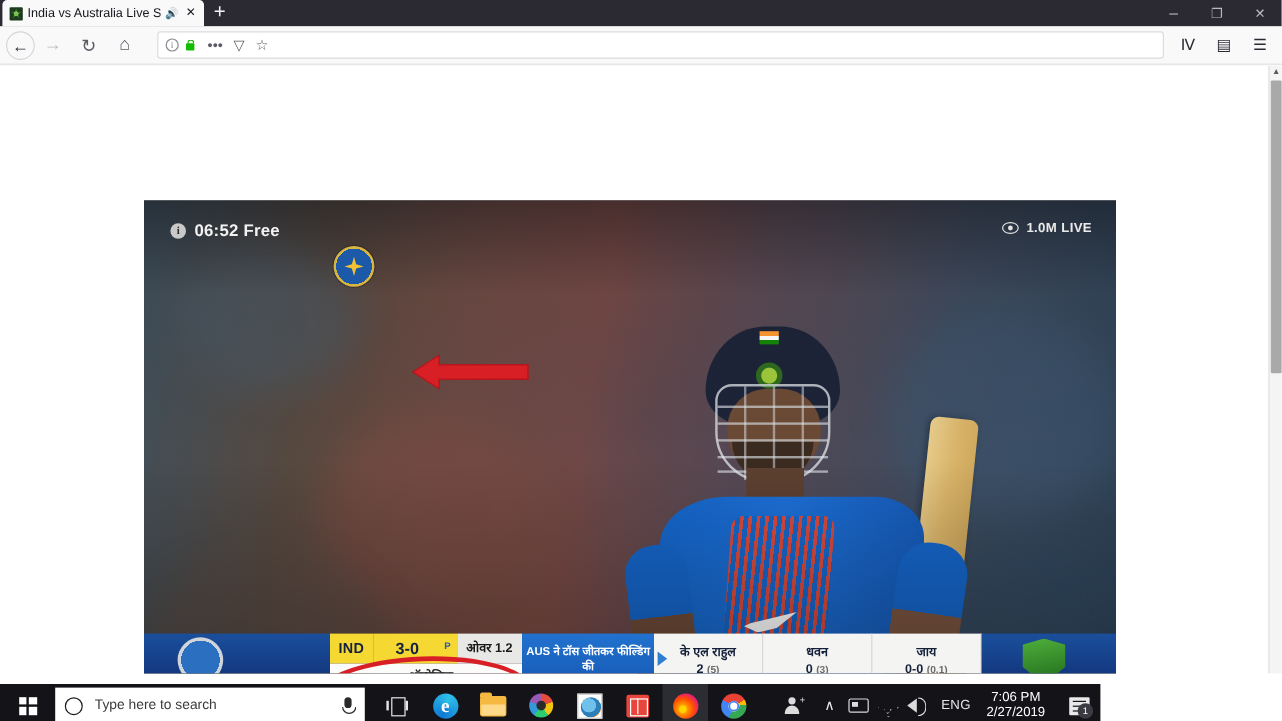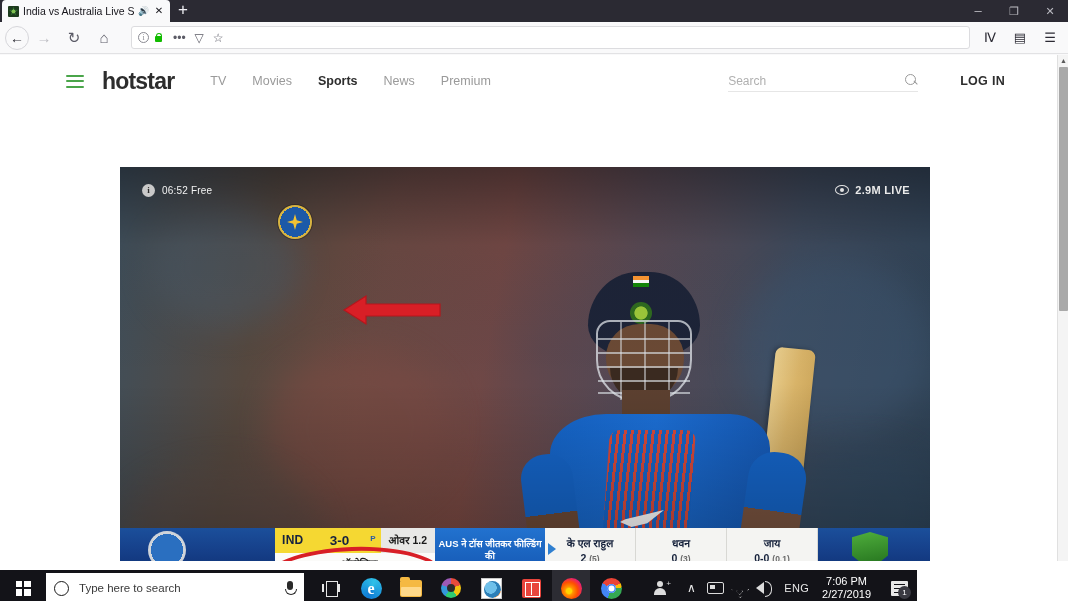--- a/index.html
+++ b/index.html
@@ -150,21 +150,21 @@
          background:linear-gradient(96deg,#e8cd8d 0%, #d8b368 40%, #c19a4e 100%);
          border-radius:7px; transform:rotate(6deg); box-shadow: -2px 0 5px rgba(0,0,0,.3); }
   .bat-handle { position:absolute; left:272px; top:286px; width:21px; height:86px;
                 background:linear-gradient(90deg,#2f2a26,#4b423a); border-radius:7px; transform:rotate(6deg); }
 
   
   .hud-tl { position:absolute; left:22px; top:17px; display:flex; align-items:center; gap:7px; z-index:6; }
   .hud-info { width:13px; height:13px; border-radius:50%; background:#c9c9c9; color:#2a2a2a;
               font-size:9px; font-weight:700; text-align:center; line-height:13px;
               font-family:"Liberation Serif", serif; }
-  .hud-time { font-size:10px; color:#f2f2f2; font-weight:400; letter-spacing:.2px; }
+  .hud-time { font-size:14px; color:#f2f2f2; font-weight:700; letter-spacing:.2px; }
   .hud-tr { position:absolute; right:20px; top:17px; display:flex; align-items:center; gap:6px; z-index:6;}
   .eye { width:14px; height:10px; position:relative; }
   .eye::before{content:"";position:absolute;inset:0;border:1.3px solid #e3e3e3;border-radius:50% 50%;}
   .eye::after{content:"";position:absolute;left:5px;top:3px;width:4px;height:4px;border-radius:50%;background:#e3e3e3;}
   .hud-live { font-size:11px; color:#eaeaea; font-weight:700; letter-spacing:.3px; }
 
   .bcci-badge { position:absolute; left:158px; top:38px; width:34px; height:34px; z-index:6;
                 border-radius:50%;
                 background:
                   radial-gradient(circle at 50% 50%, #1c59a8 0 62%, #d8b441 62% 78%, #1c59a8 78% 100%);
@@ -336,40 +336,20 @@
 
     <div class="navbar-right">
       <div>Ⅳ</div>
       <div>▤</div>
       <div>☰</div>
     </div>
   </div>
 
   <div class="page">
 
-    <div class="hotstar-nav">
-      <div class="hamburger">
-          <i></i>
-          <i></i>
-          <i></i>
-        </div>
-      <div class="logo">hotstar</div>
-      <div class="navlinks">
-        <div class="navlink">TV</div>
-        <div class="navlink">Movies</div>
-        <div class="navlink active">Sports</div>
-        <div class="navlink">News</div>
-        <div class="navlink">Premium</div>
-      </div>
-      <div class="searchbox">
-        <input type="text" placeholder="Search" style="">
-        <span class="searchicon"></span>
-      </div>
-      <div class="login">LOG IN</div>
-    </div>
 
     <div class="player">
       <div class="vidbg"></div>
 
       <div class="blob" style="left:30px;top:40px;width:150px;height:120px;background:#4a5a68;"></div>
       <div class="blob" style="left:150px;top:180px;width:180px;height:160px;background:#7b4a42;"></div>
       <div class="blob" style="left:620px;top:90px;width:190px;height:180px;background:#3c5570;"></div>
       <div class="blob" style="left:660px;top:280px;width:160px;height:130px;background:#2f4a63;"></div>
       <div class="blob" style="left:0px;top:300px;width:200px;height:140px;background:#5a4a44;"></div>
 
@@ -405,21 +385,21 @@
 
       <div class="hud-tl">
         <span class="hud-info">i</span>
         <span class="hud-time">06:52 Free</span>
       </div>
 
       <div class="bcci-badge"></div>
 
       <div class="hud-tr">
         <span class="eye"></span>
-        <span class="hud-live">2.9M LIVE</span>
+        <span class="hud-live">1.0M LIVE</span>
       </div>
 
       <div class="scorebug">
         <div class="sb-blue sb-left">
             <i></i>
           </div>
         <div class="sb-mid">
           <div class="sb-row1">
             <span class="sb-team">IND</span>
             <span class="sb-score">3-0</span>

